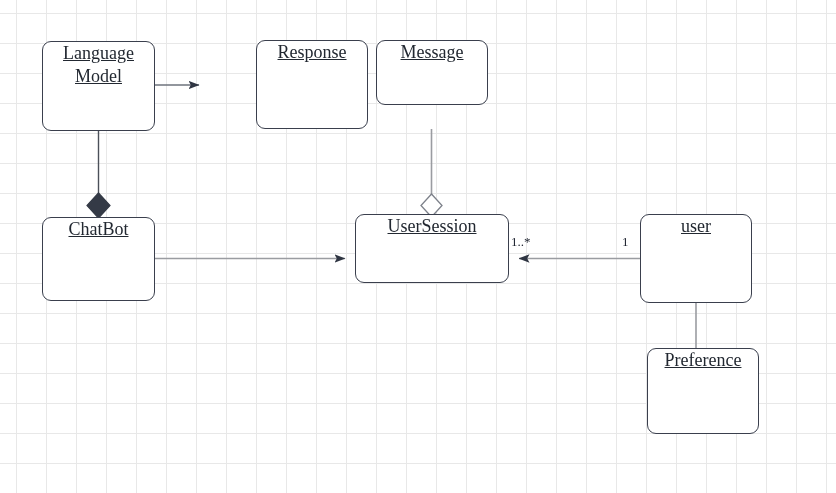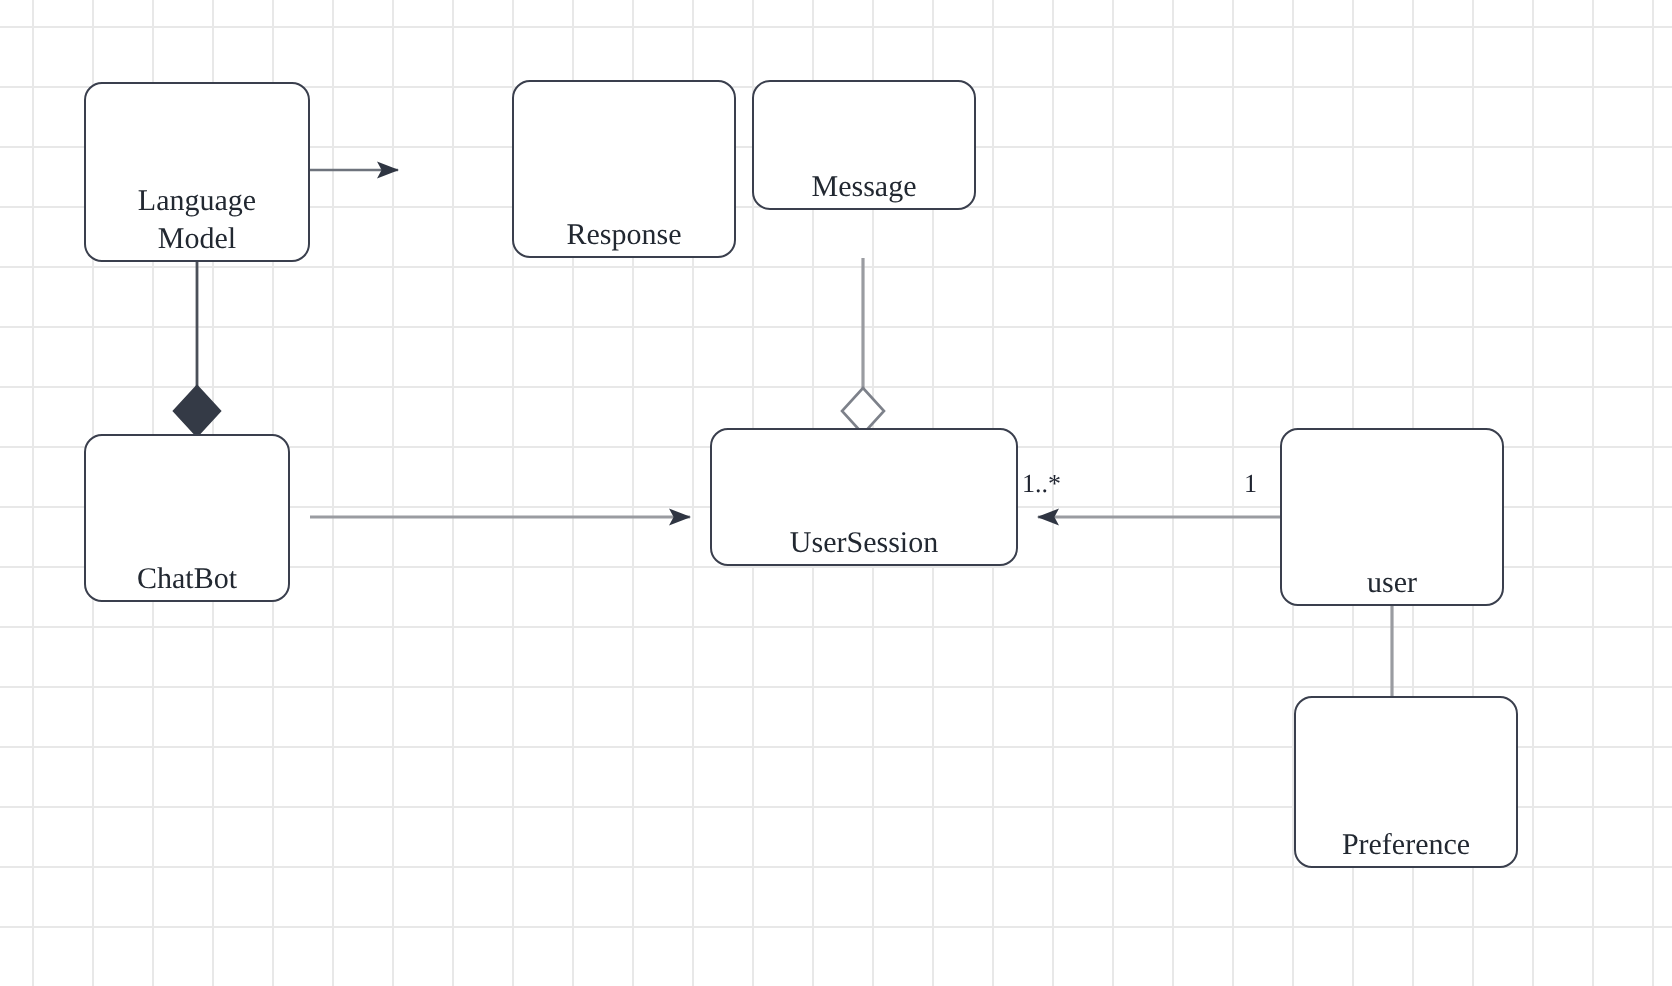--- a/index.html
+++ b/index.html
@@ -27,27 +27,28 @@
     width: 836px;
     height: 493px;
   }
   .node {
     position: absolute;
     box-sizing: border-box;
     background: #ffffff;
     border: 1.6px solid #3a3f4d;
     border-radius: 9px;
     display: flex;
-    align-items: flex-end;
+    align-items: flex-start;
     justify-content: center;
     text-align: center;
     color: #222831;
-    font-size: 15px;
+    font-size: 18px;
     line-height: 1.28;
     z-index: 2;
+    text-decoration: underline;
   }
   .node-label {
     display: block;
     padding: 0 6px;
     white-space: pre-line;
   }
   .edge-label {
     position: absolute;
     font-family: "Liberation Serif", "DejaVu Serif", serif;
     font-size: 13px;
@@ -105,21 +106,21 @@
   </div>
 
   <div class="node" style="left:210px; top:40px; width:112px; height:89px;margin-left:46px;">
     <span class="node-label">Response</span>
   </div>
 
   <div class="node" style="left:376px; top:40px; width:112px; height:65px;">
     <span class="node-label">Message</span>
   </div>
 
-  <div class="node" style="left:42px; top:217px; width:103px; height:84px;">
+  <div class="node" style="left:42px; top:217px; width:113px; height:84px;">
     <span class="node-label">ChatBot</span>
   </div>
 
   <div class="node" style="left:355px; top:214px; width:154px; height:69px;">
     <span class="node-label">UserSession</span>
   </div>
 
   <div class="node" style="left:647px; top:348px; width:112px; height:86px;">
     <span class="node-label">Preference</span>
   </div>

